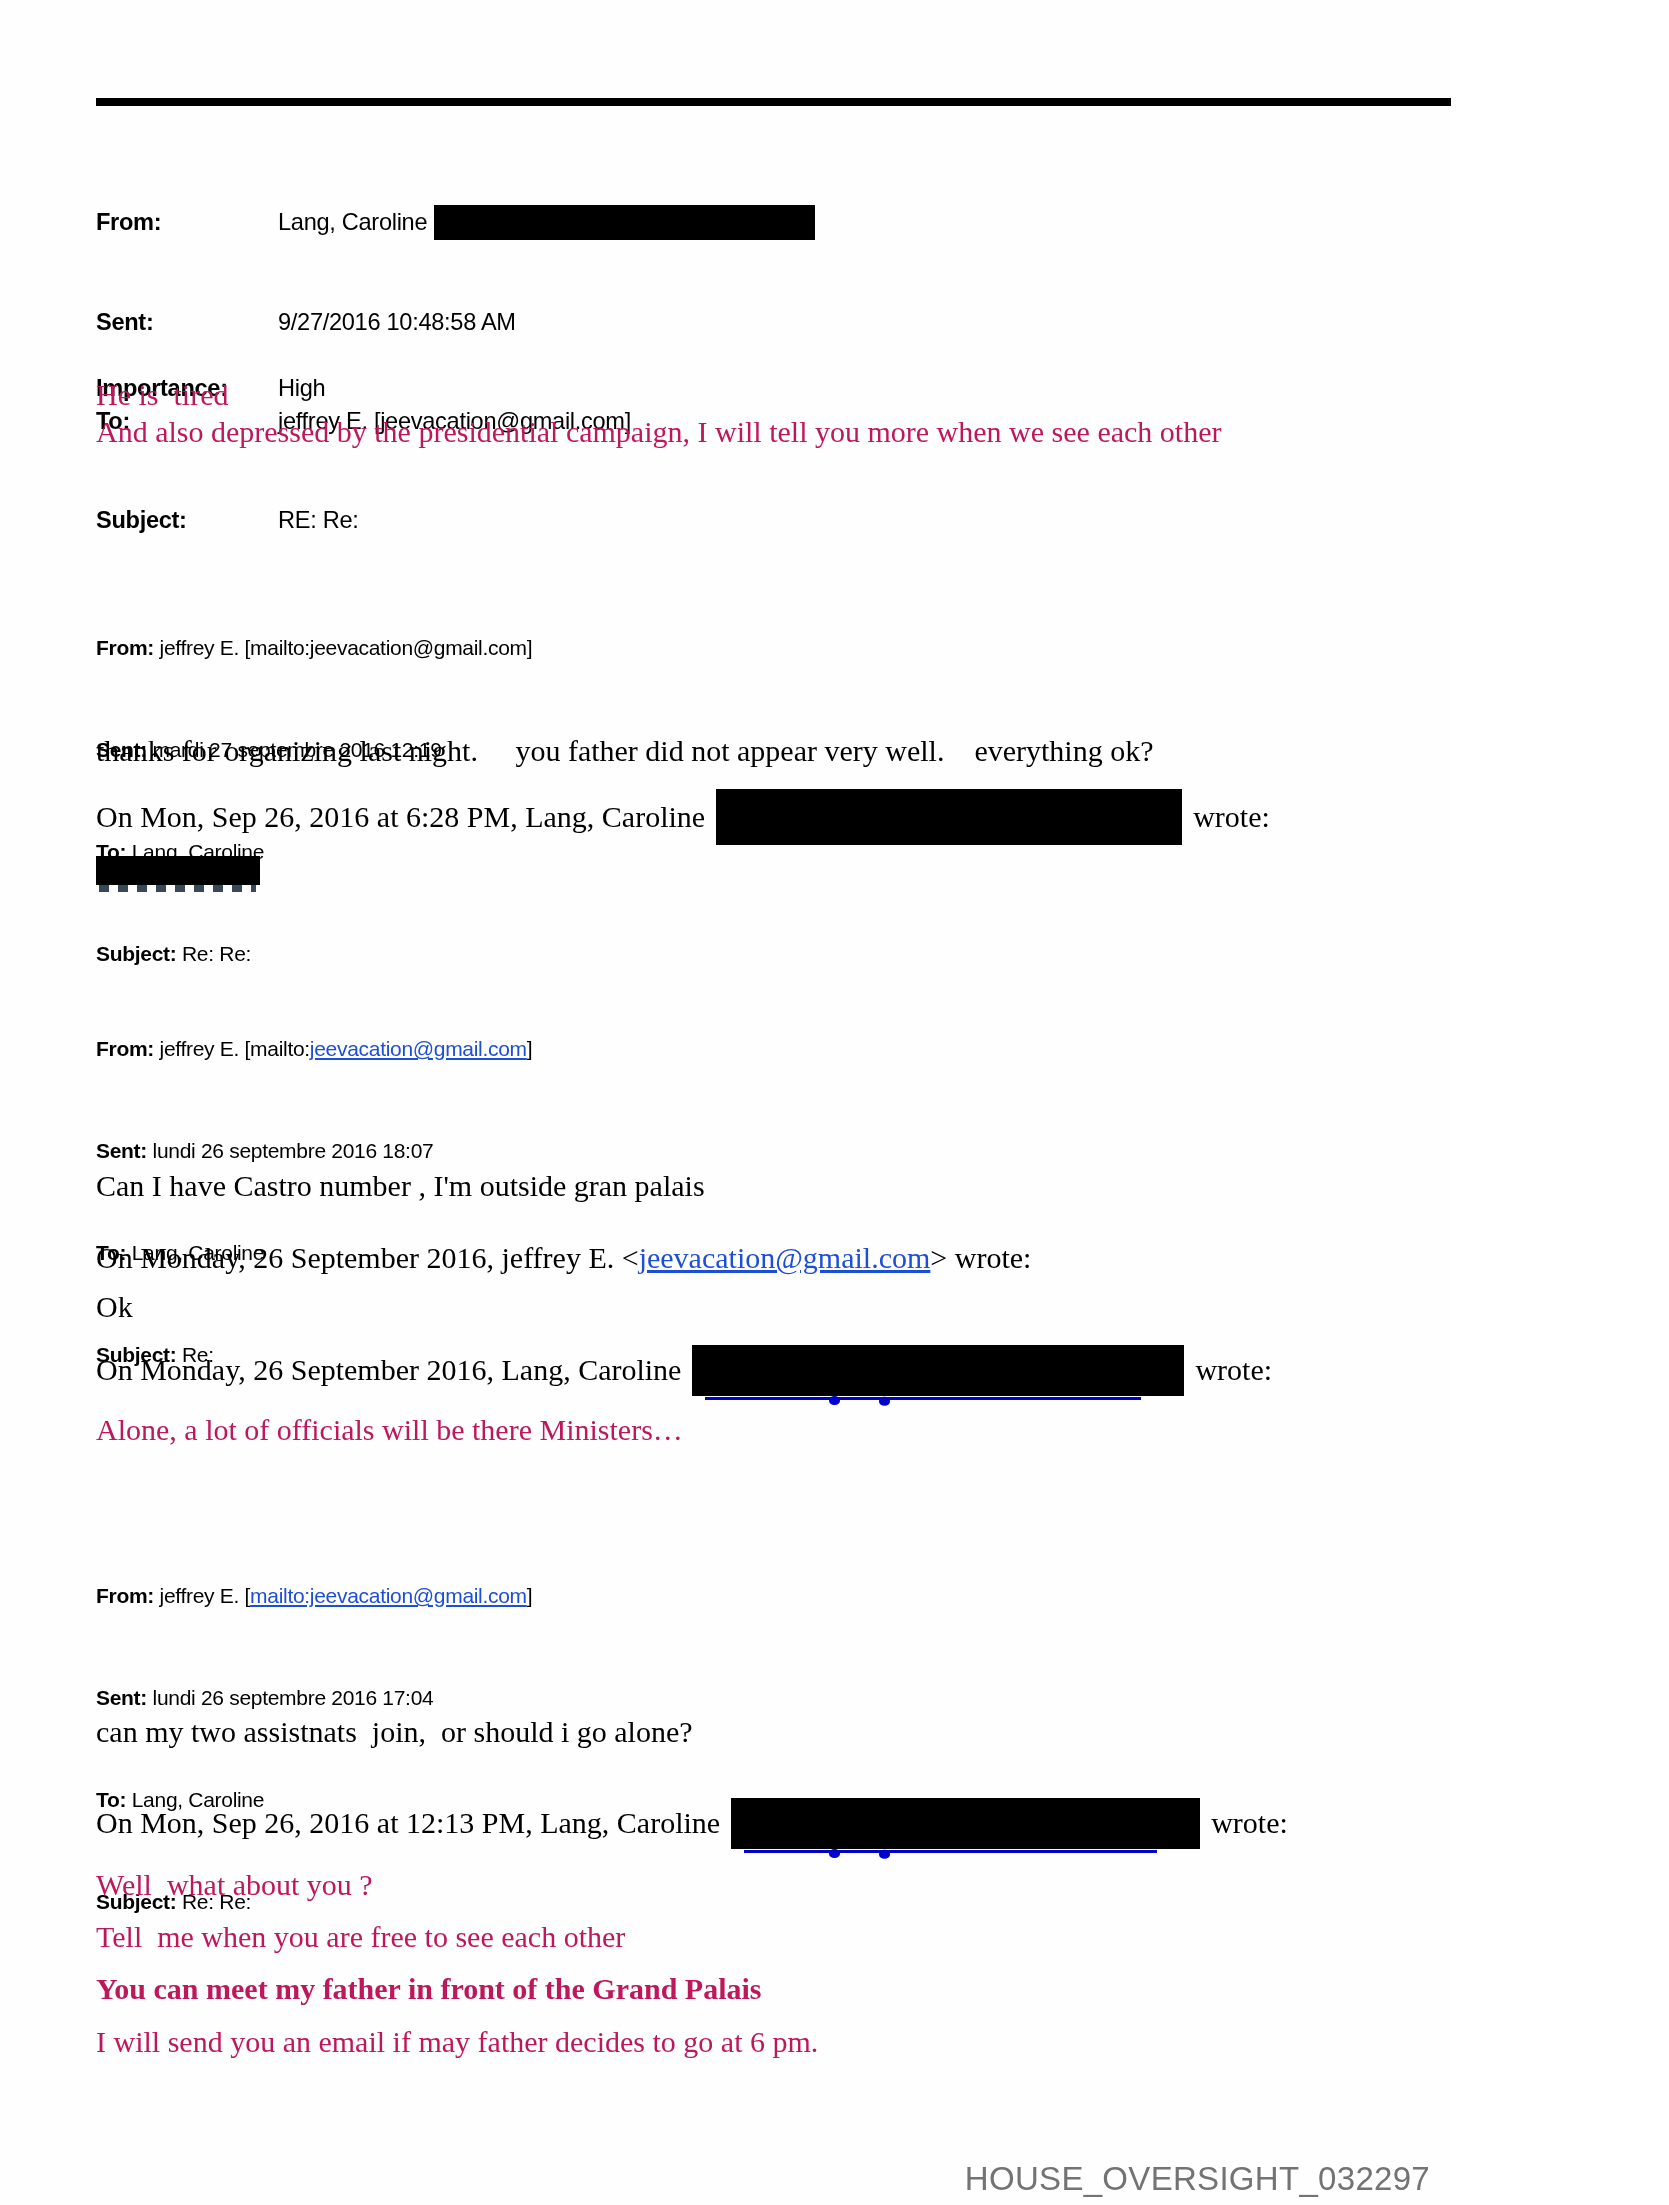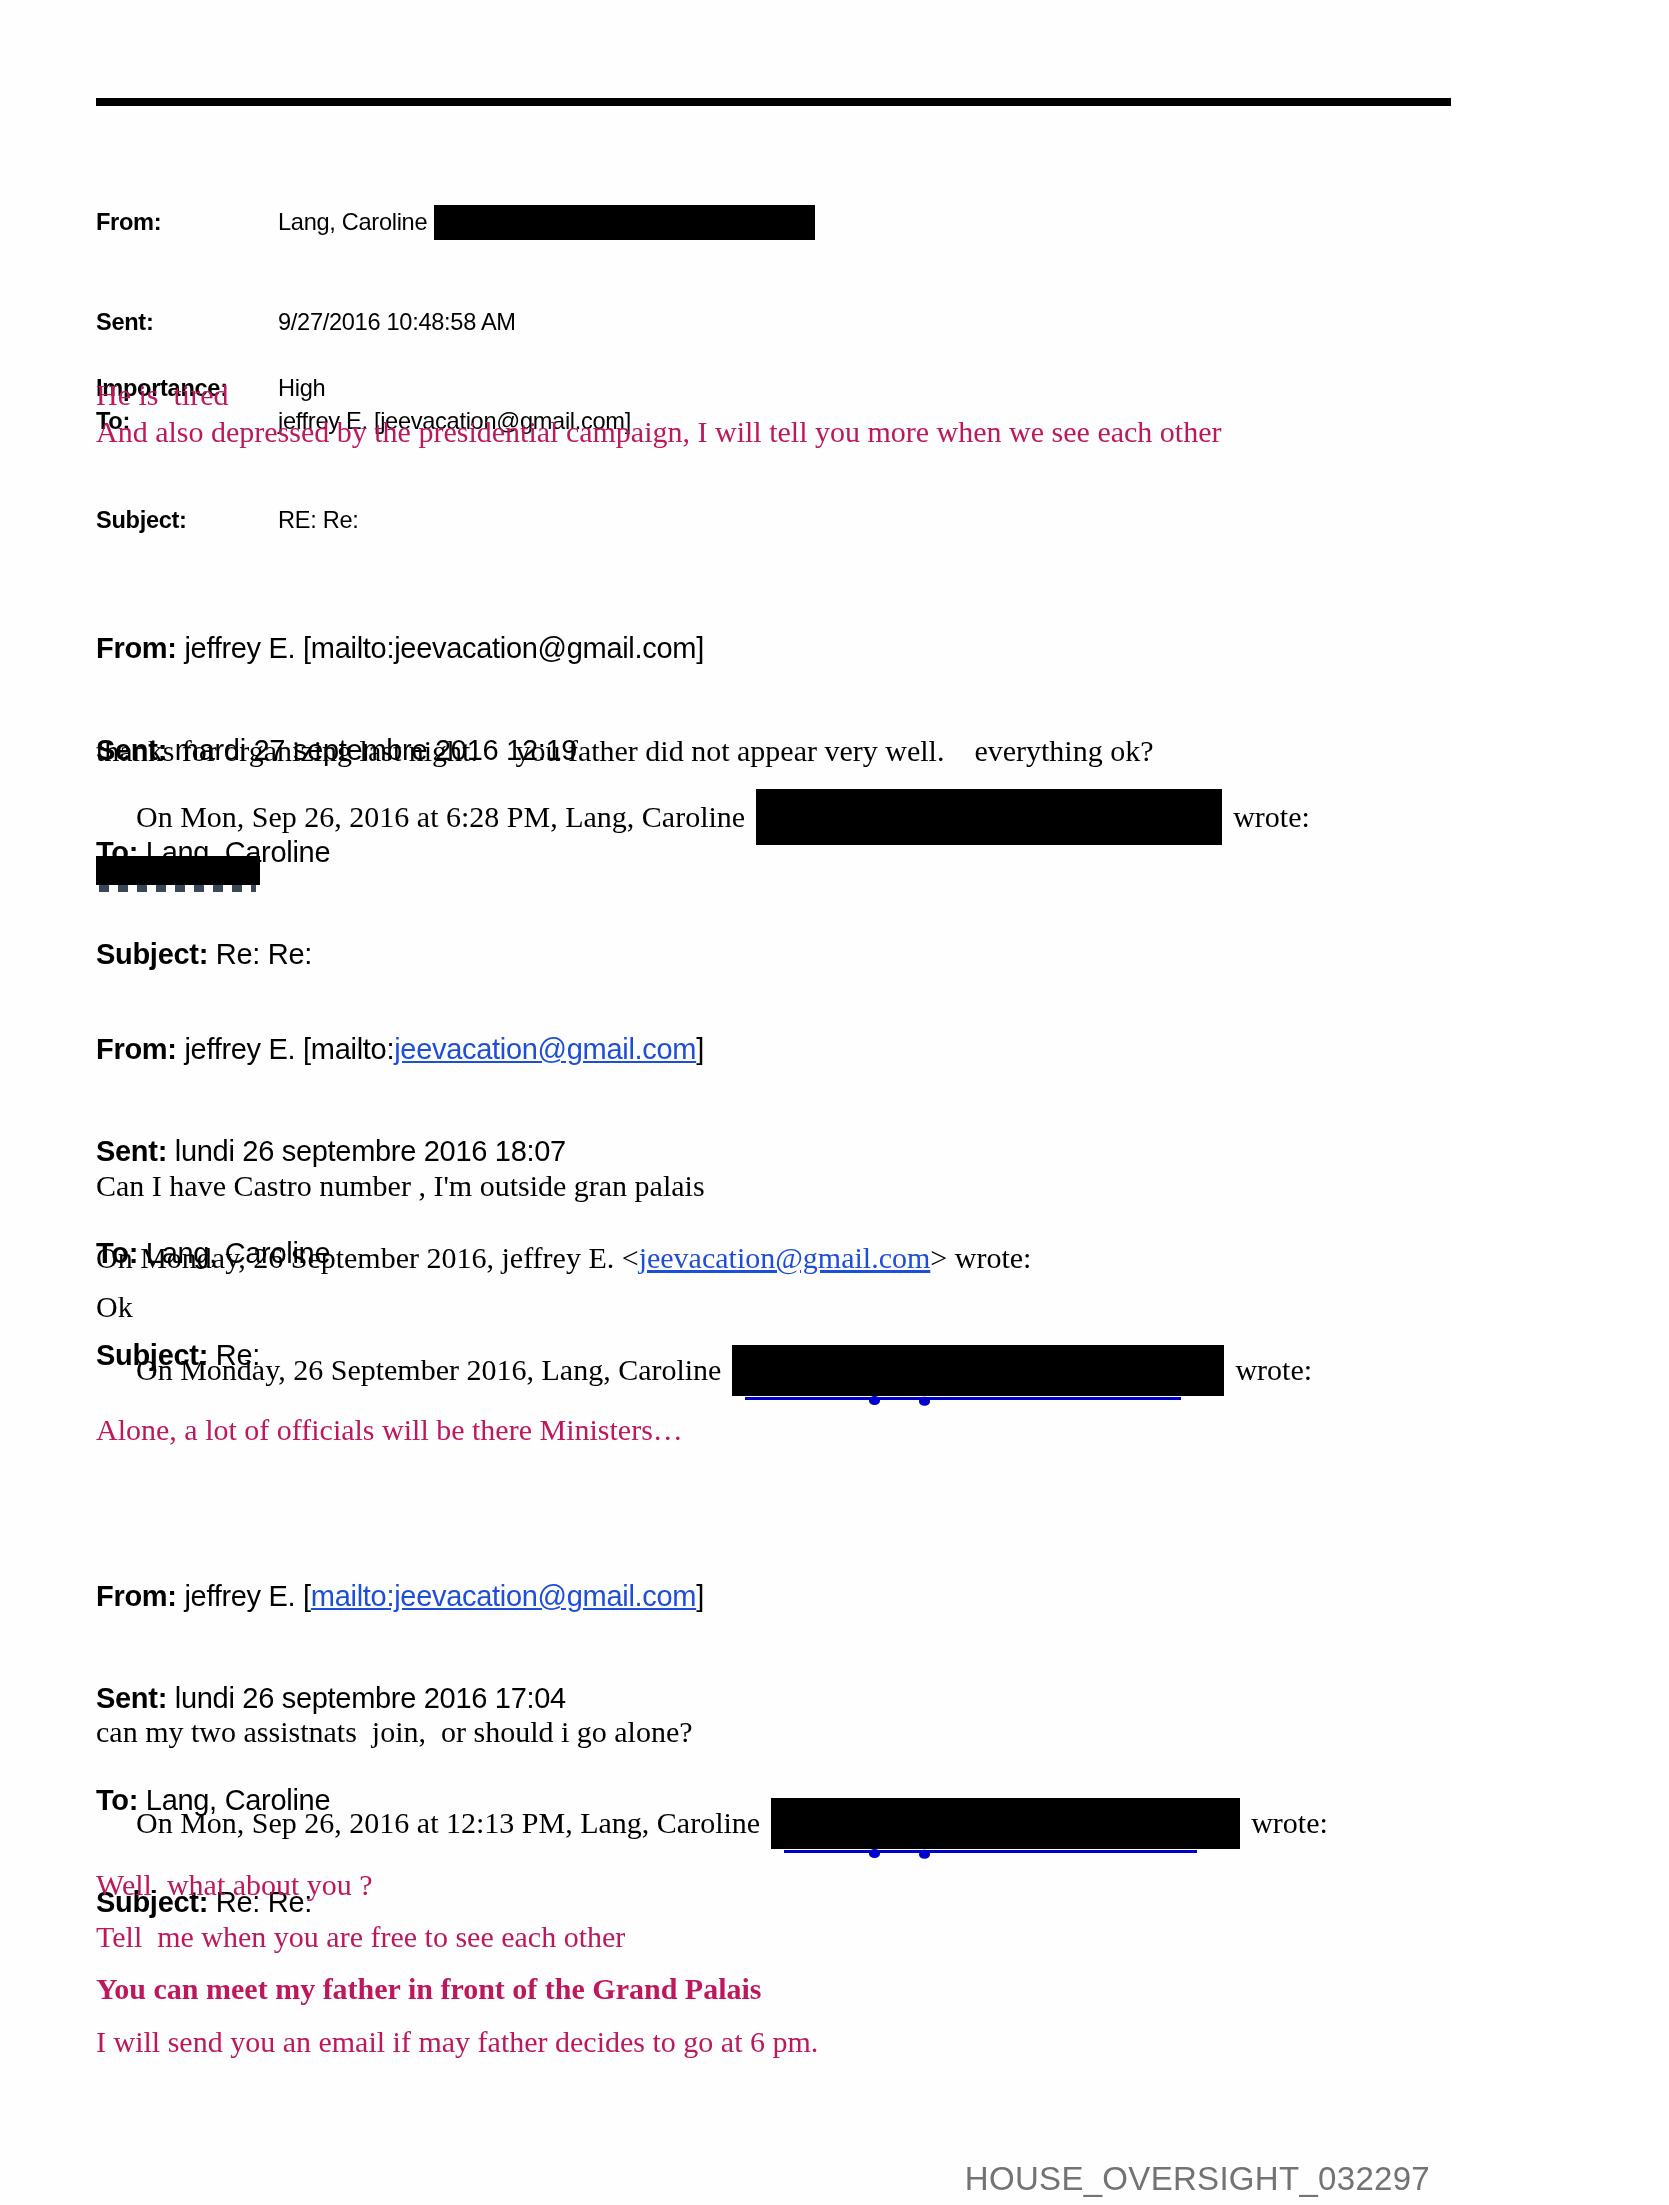--- a/index.html
+++ b/index.html
@@ -12,38 +12,38 @@
     font-family:"Liberation Sans",sans-serif;
   }
   .abs{position:absolute;}
   
   .topbar{left:96px;top:98px;width:1482px;height:7.9px;background:#000;}
   
   .hdrTable{left:96px;color:#000;font-size:23.6px;letter-spacing:-0.3px;line-height:33px;white-space:pre-wrap;}
   .hdrTable .row{display:flex;align-items:center;}
   .lbl{display:inline-block;width:182px;font-weight:700;flex:0 0 182px;}
   
-  .hdrInline{left:96px;color:#000;font-size:29px;letter-spacing:-0.3px;line-height:34px;white-space:pre-wrap;}
+  .hdrInline{left:96px;color:#000;font-size:21px;letter-spacing:-0.3px;line-height:34px;white-space:pre-wrap;}
   .hdrInline b{font-weight:700;}
   
   .serif{
     font-family:"Liberation Serif","DejaVu Serif",serif;
     font-size:30px;
     color:#000;
     white-space:pre-wrap;
     line-height:1.15;
     left:96px;
   }
   .blue{color:#be185d;}
   .link{color:#1d4ed8;text-decoration:underline;}
   
   .redact{background:#000;display:inline-block;position:relative;flex:0 0 auto;}
   .redact .ul{position:absolute;left:13px;right:43px;bottom:-4.6px;height:3.3px;background:#0000cc;}
   .redact .desc{position:absolute;bottom:-9.2px;left:137px;width:10.5px;height:8.5px;border-radius:50%;background:#0000cc;box-shadow:50px 0.7px 0 #0000cc;}
-  .qline{display:flex;align-items:center;gap:11px;left:96px;margin-left:40px;}
+  .qline{display:flex;align-items:center;gap:11px;left:96px;}
   .marks{
     height:7.2px;
     background:repeating-linear-gradient(90deg,#16283a 0 9.8px,transparent 9.8px 19px);
     opacity:.85;
   }
   .footer{
     right:21px;
     top:2160px;
     font-size:33px;
     letter-spacing:0.3px;

